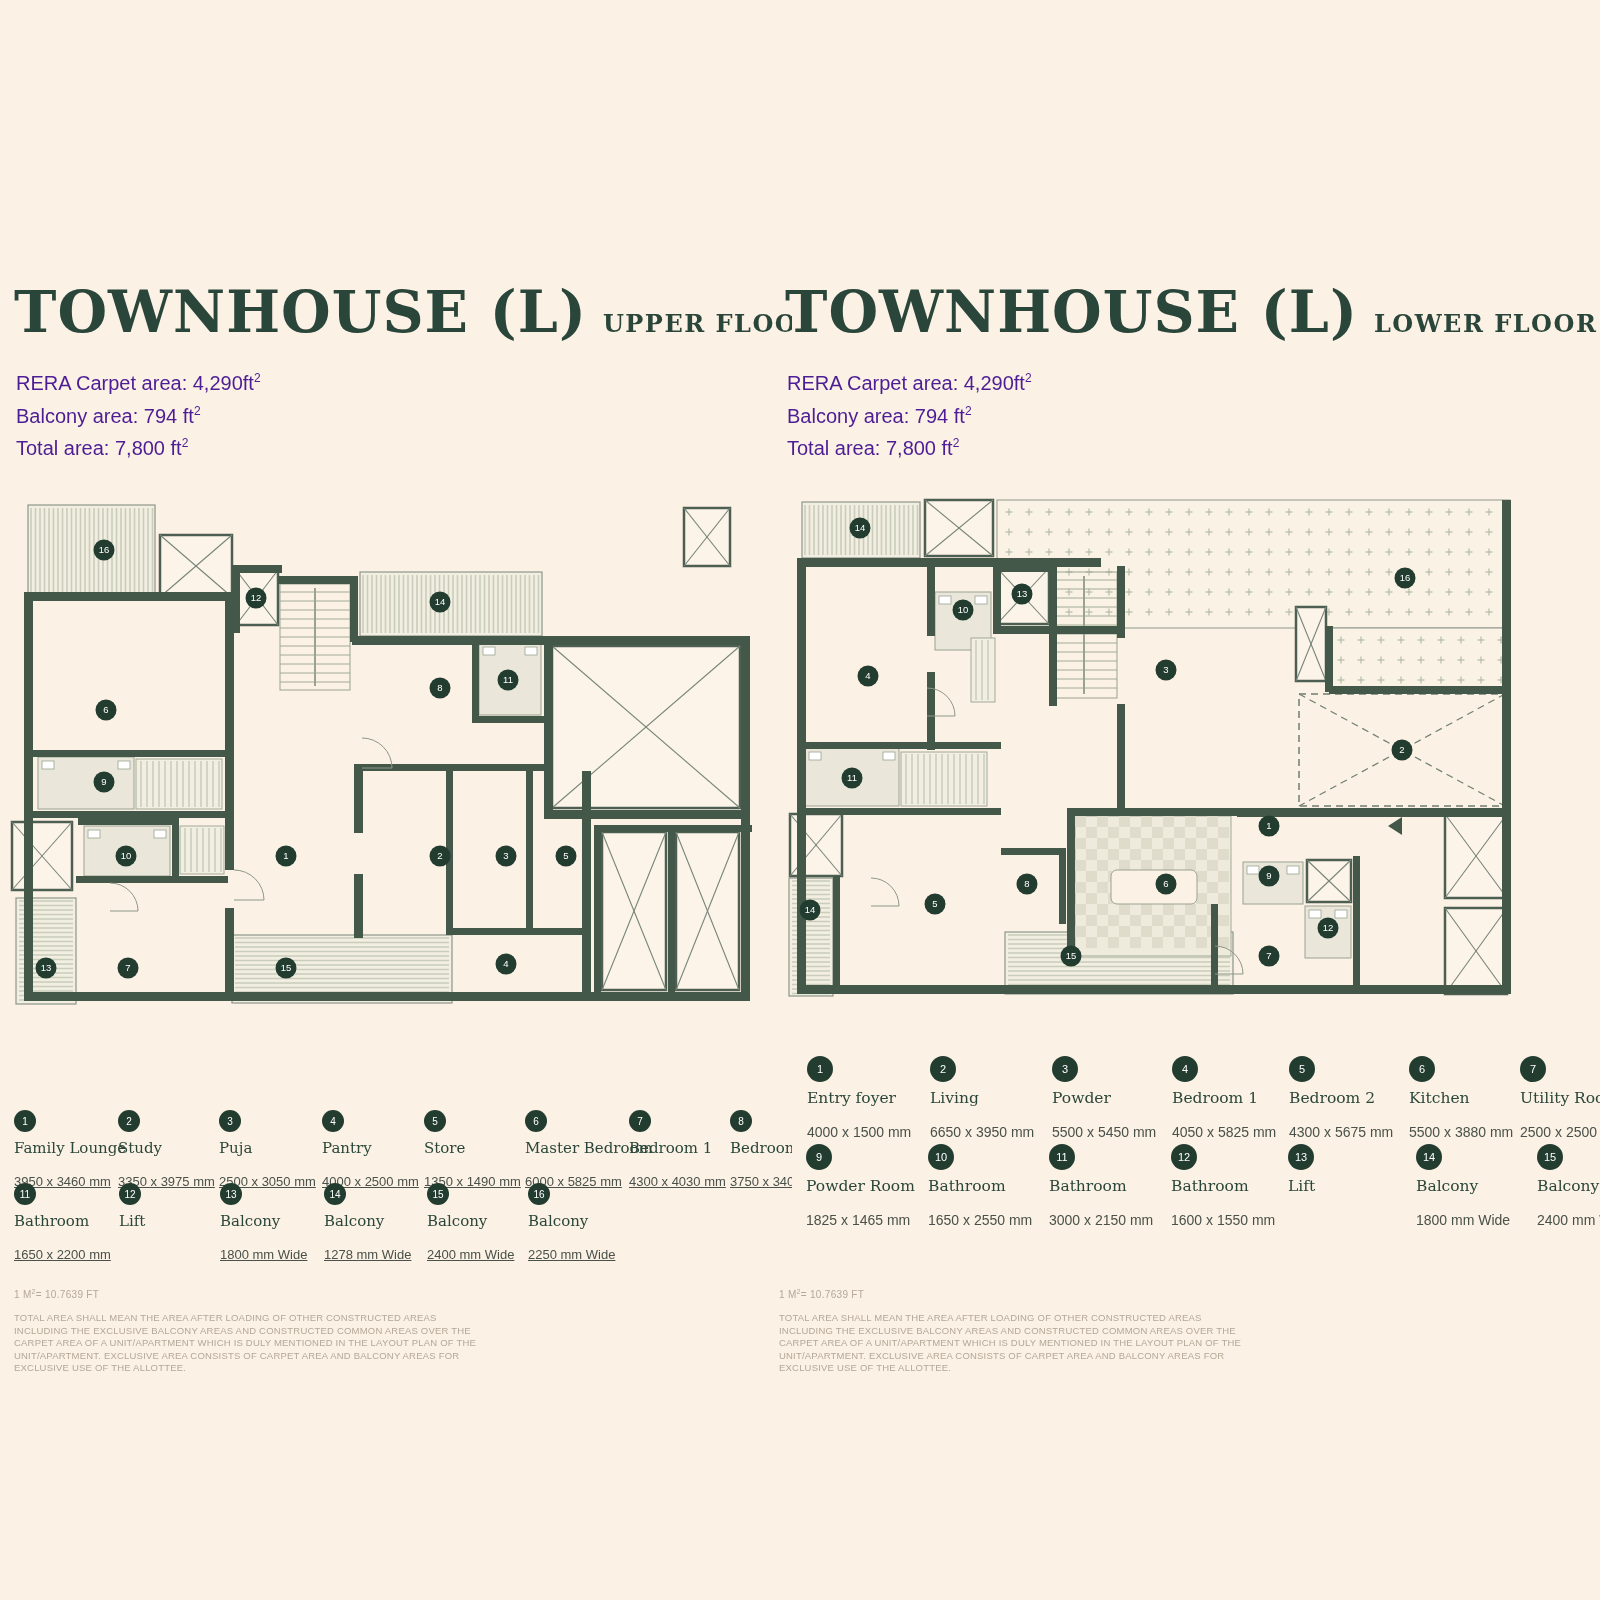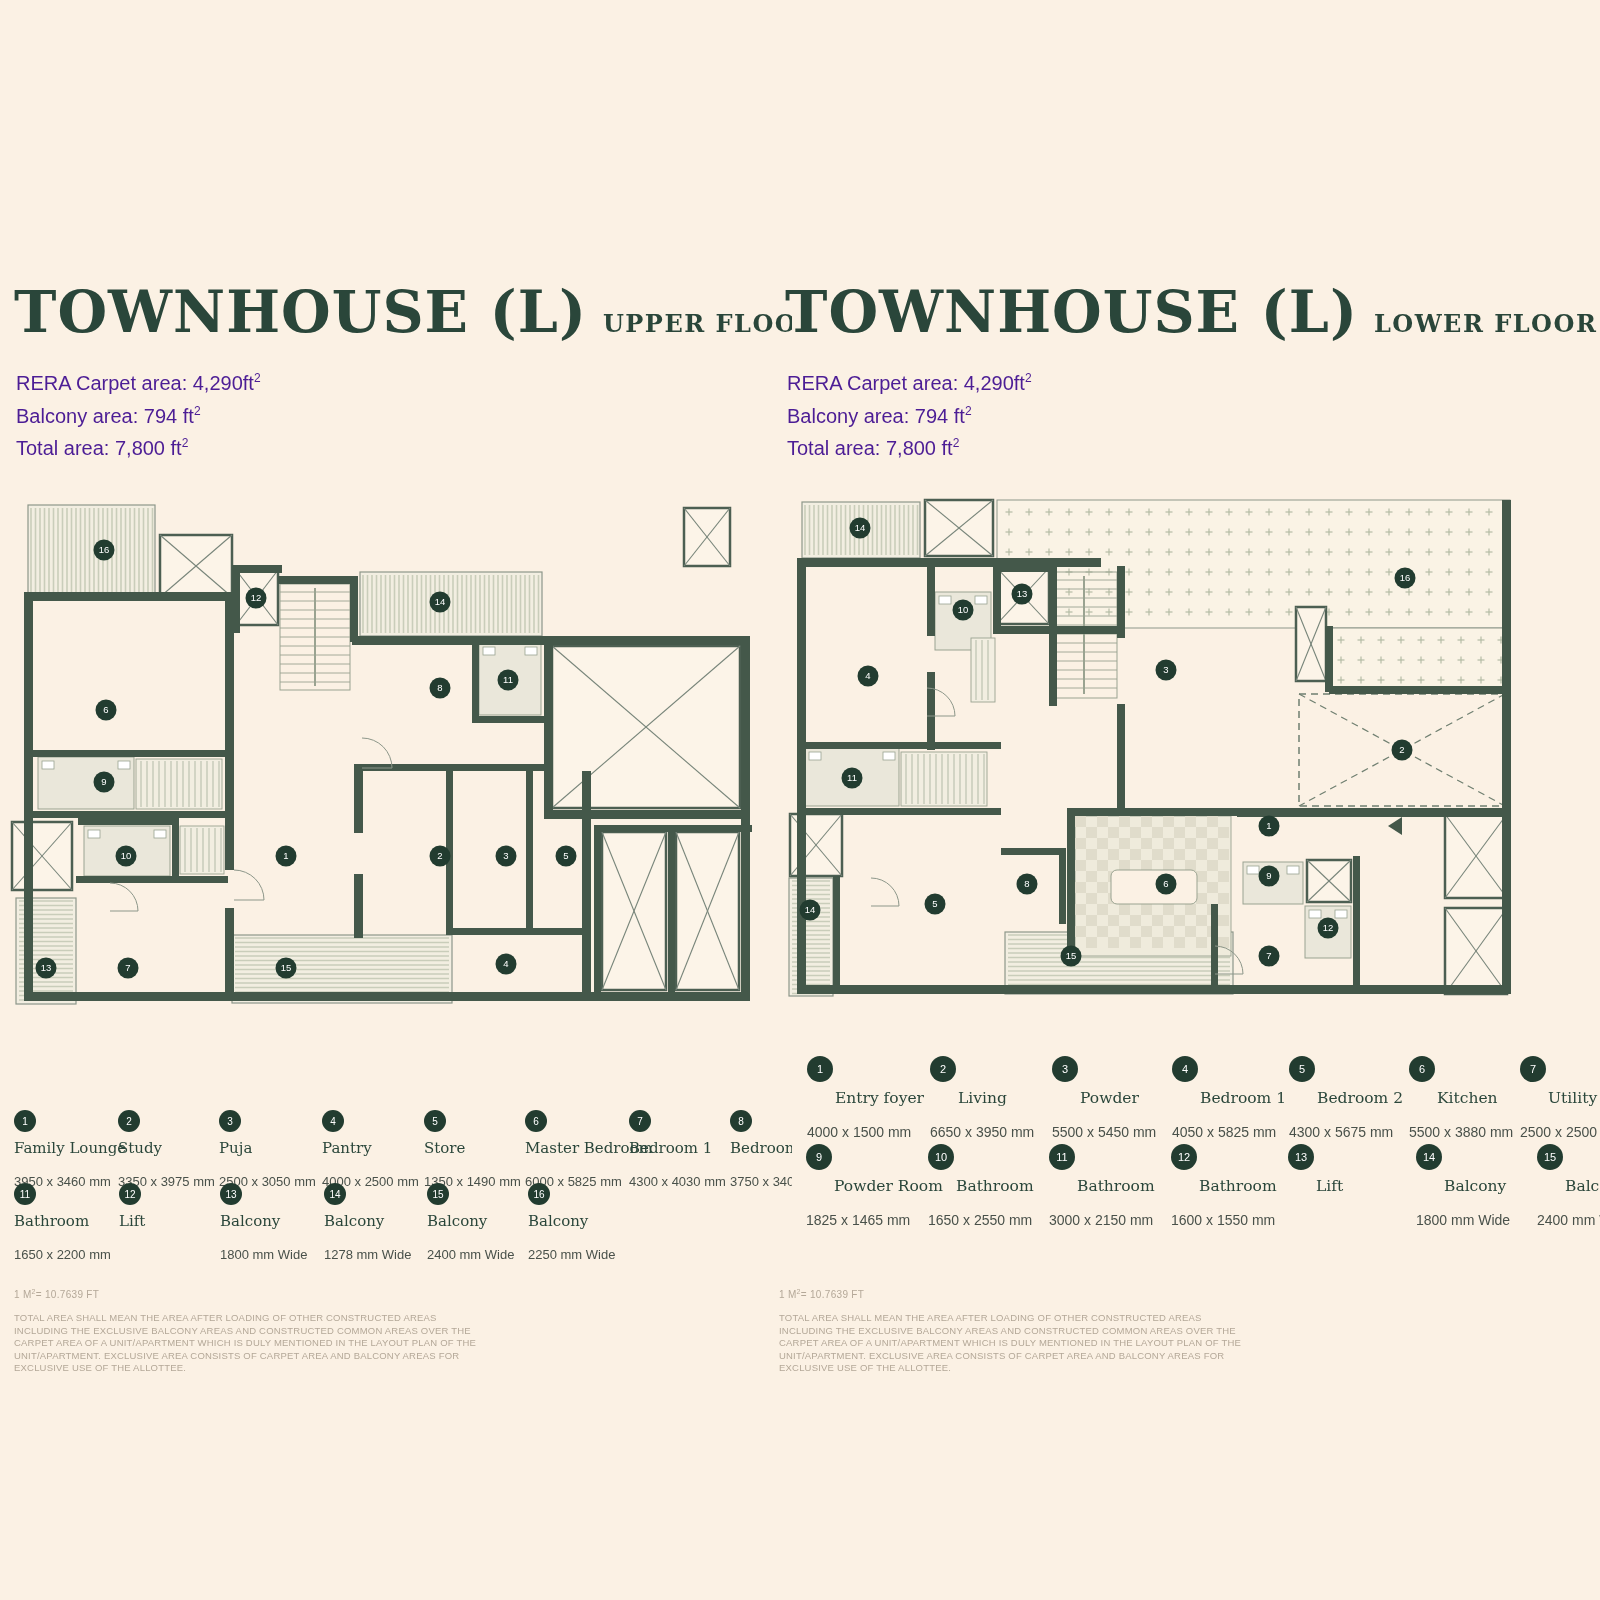--- a/index.html
+++ b/index.html
@@ -12,23 +12,23 @@
   .title .floor{font-size:24px;font-weight:600;letter-spacing:1.5px;margin-left:16px;}
   .areas{position:absolute;top:364px;color:#4c1d95;font-size:20px;line-height:28px;}
   .areas sup{font-size:12px;}
   .plan-wrap{position:absolute;top:480px;}
   .legend-item{position:absolute;}
   .legend-circle{background:#223C30;color:#FFFFFF;border-radius:50%;display:flex;align-items:center;justify-content:center;font-size:10px;}
   .legend-label{font-family:"DejaVu Serif","Liberation Serif",serif;color:#2A463A;margin-top:7px;white-space:nowrap;}
   .legend-dim{color:#49514A;margin-top:17px;white-space:nowrap;}
   .leg-upper .legend-circle{width:22px;height:22px;}
   .leg-upper .legend-label{font-size:15px;}
-  .leg-upper .legend-dim{font-size:13px;}
+  .leg-upper .legend-dim{font-size:13px;text-decoration:underline;}
   .leg-lower .legend-circle{width:26px;height:26px;font-size:11px;}
-  .leg-lower .legend-label{font-size:15.5px;margin-left:28px;}
+  .leg-lower .legend-label{font-size:15.5px;}
   .leg-lower .legend-dim{font-size:14px;}
   .conv{position:absolute;color:#B4A898;font-size:10px;letter-spacing:.3px;}
   .conv sup{font-size:7px;}
   .disclaimer{position:absolute;color:#B4A898;font-size:9.5px;line-height:12.5px;width:475px;letter-spacing:.2px;}
 </style>
 </head>
 <body>
 
 <section class="panel" id="panel-upper">
   <div class="title" style="left:14px;">

